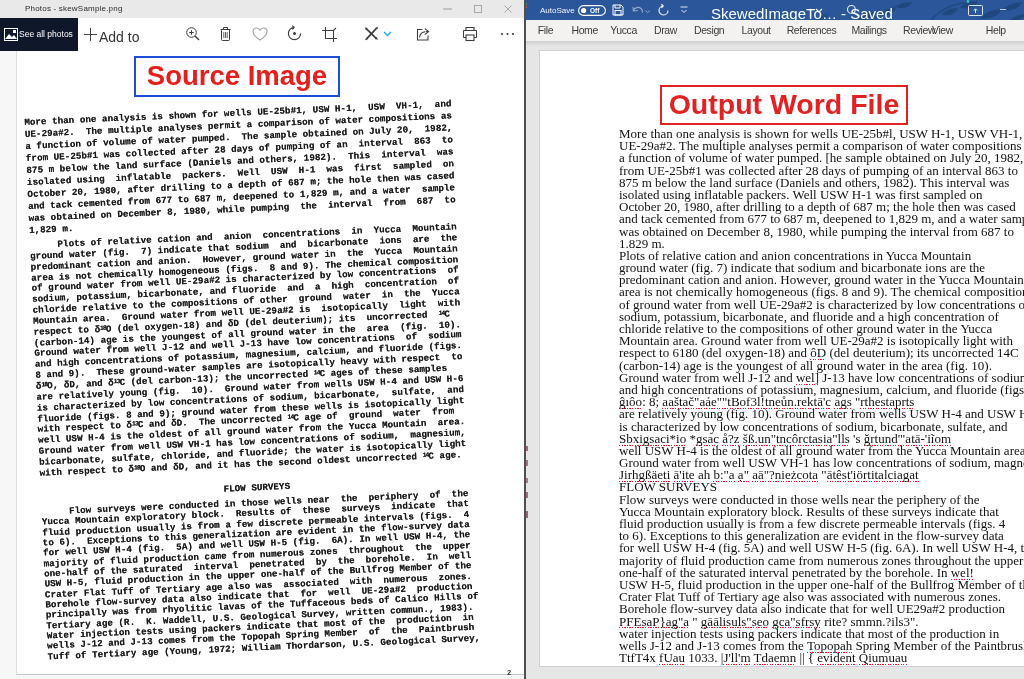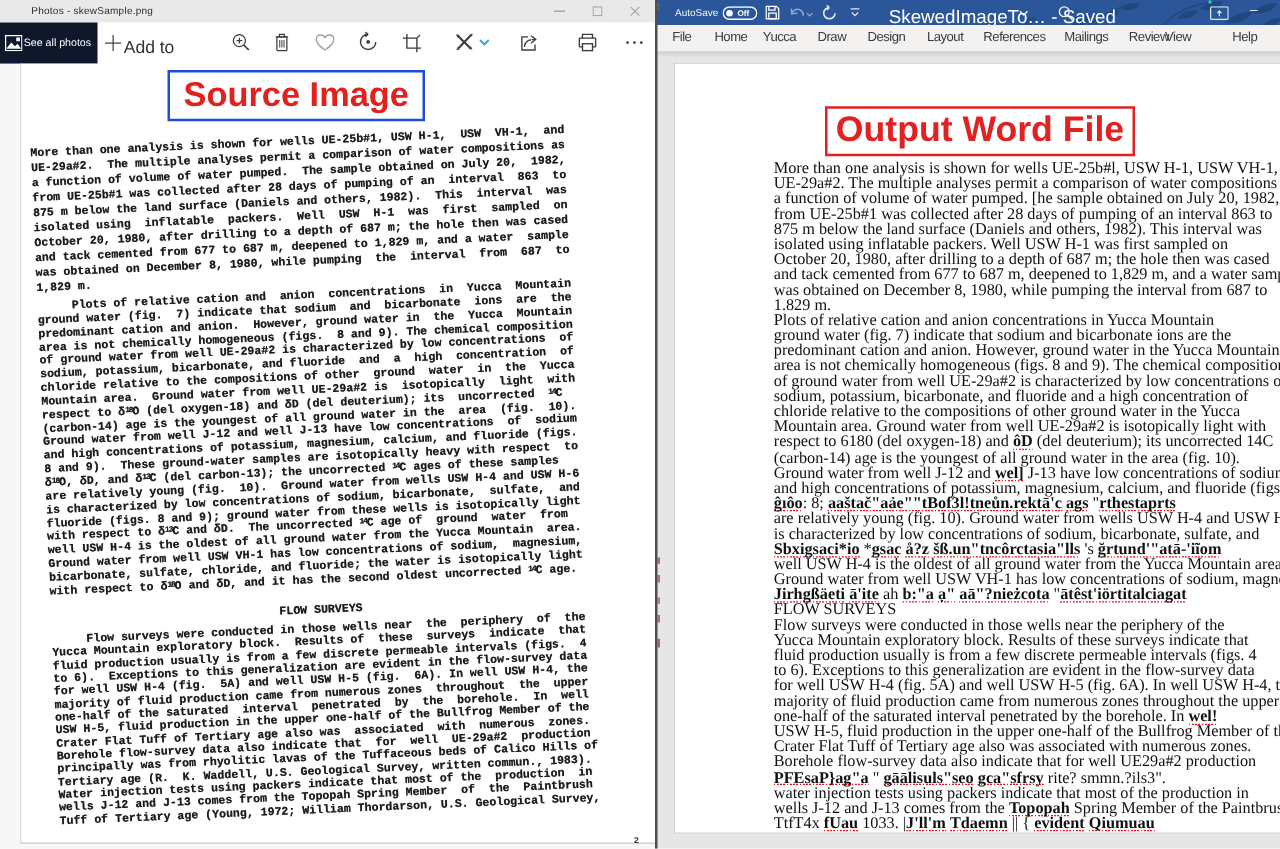--- a/index.html
+++ b/index.html
@@ -40,21 +40,21 @@
   #wshadow { left:0; top:41px; width:499px; height:5px;
              background:linear-gradient(to bottom, rgba(0,0,0,.10), rgba(0,0,0,0)); }
   #wdoc { left:0; top:41px; width:499px; height:638px; }
   #page { left:13.5px; top:9px; width:486px; height:617px; background:#fff;
           border-left:1px solid #cfcfcf; border-top:1px solid #cfcfcf; border-bottom:1px solid #cfcfcf; }
   #outbox { left:660px; top:69px; width:248px; height:40px; border:2px solid #e02222;
             color:#e02222; font-weight:bold; font-size:28.5px; text-align:center; line-height:35px;margin-top:16px; }
   #wtext { left:619px; top:128px; font-family:"Liberation Serif", serif; font-size:13px;
            line-height:12.19px; color:#111; white-space:pre; }
   .sq { background-image:repeating-linear-gradient(to right, #e12 0, #e12 1.3px, rgba(0,0,0,0) 1.3px, rgba(0,0,0,0) 2.6px);
-        background-size:100% 1.2px; background-repeat:no-repeat; background-position:0 100%;font-weight:bold; }
+        background-size:100% 1.2px; background-repeat:no-repeat; background-position:0 100%; }
 </style>
 </head>
 <body>
 
 <div id="photos" class="abs">
   <div id="ptitle" class="abs">
     <div class="t abs">Photos - skewSample.png</div>
     <svg class="abs" style="left:443px;top:8px" width="9" height="2" viewBox="0 0 9 2">
         <path d="M0 1 H9" stroke="#a8a8a8" stroke-width="1.2"></path>
       </svg>

